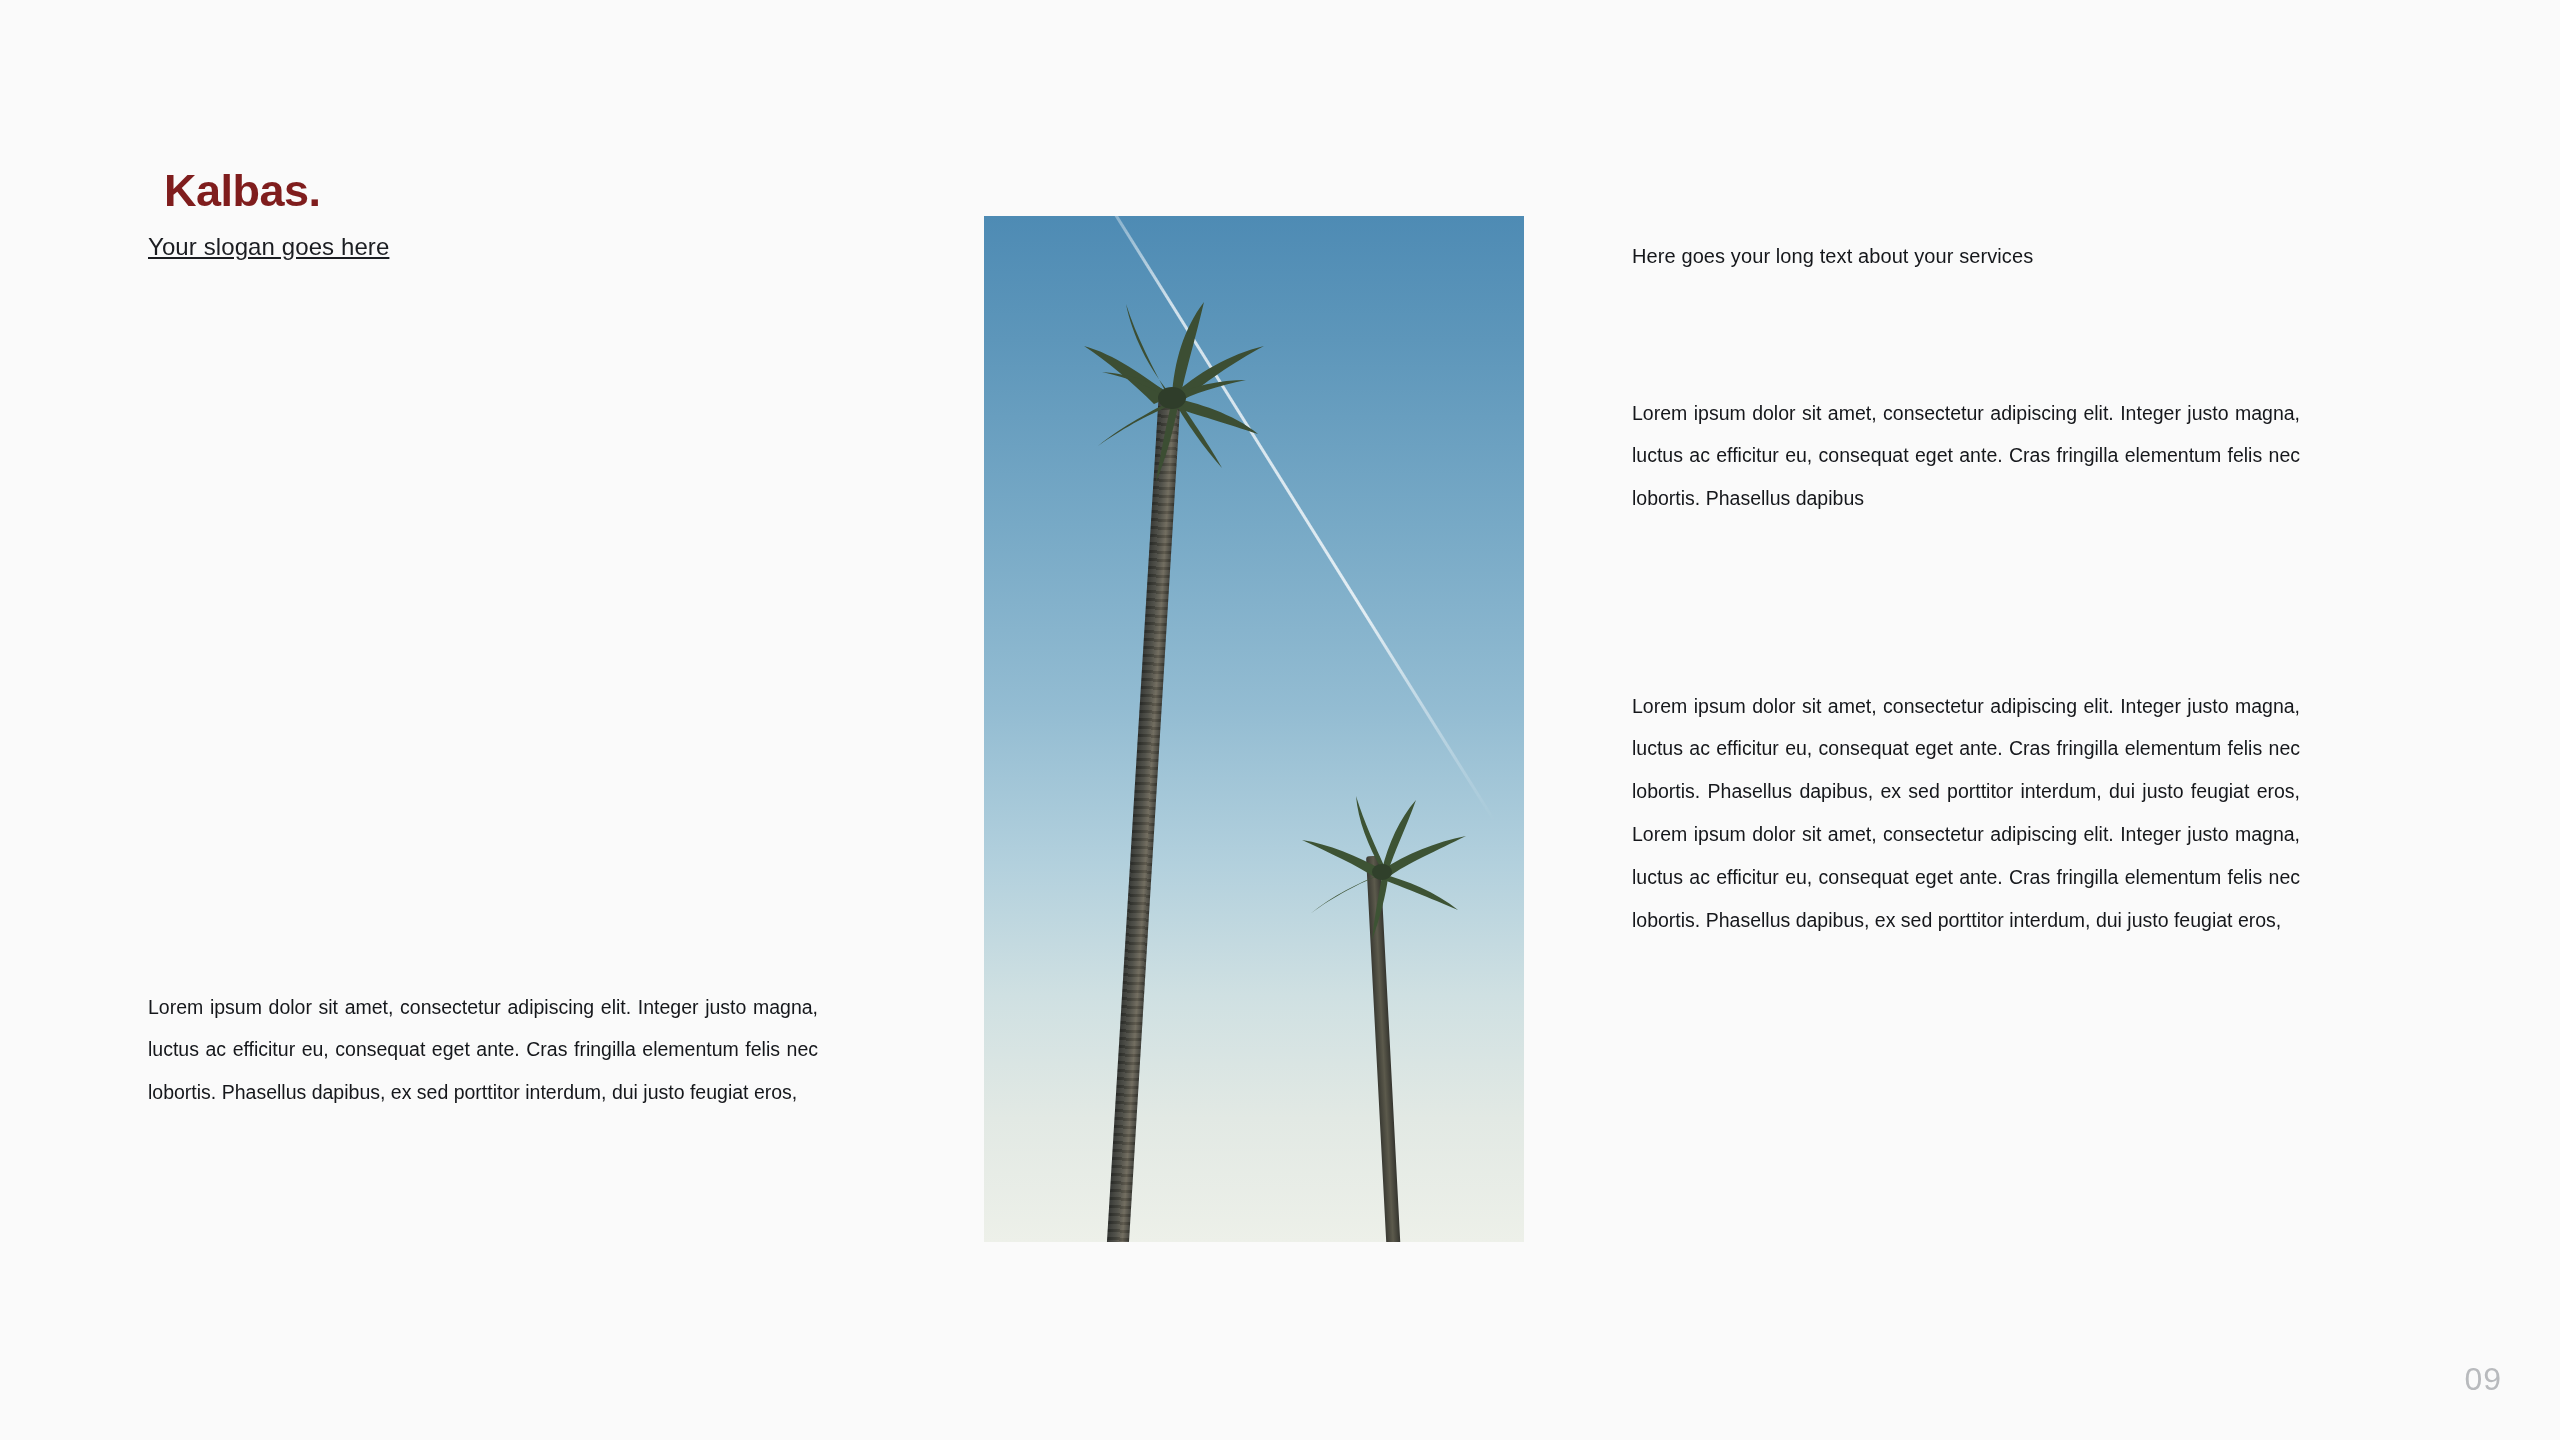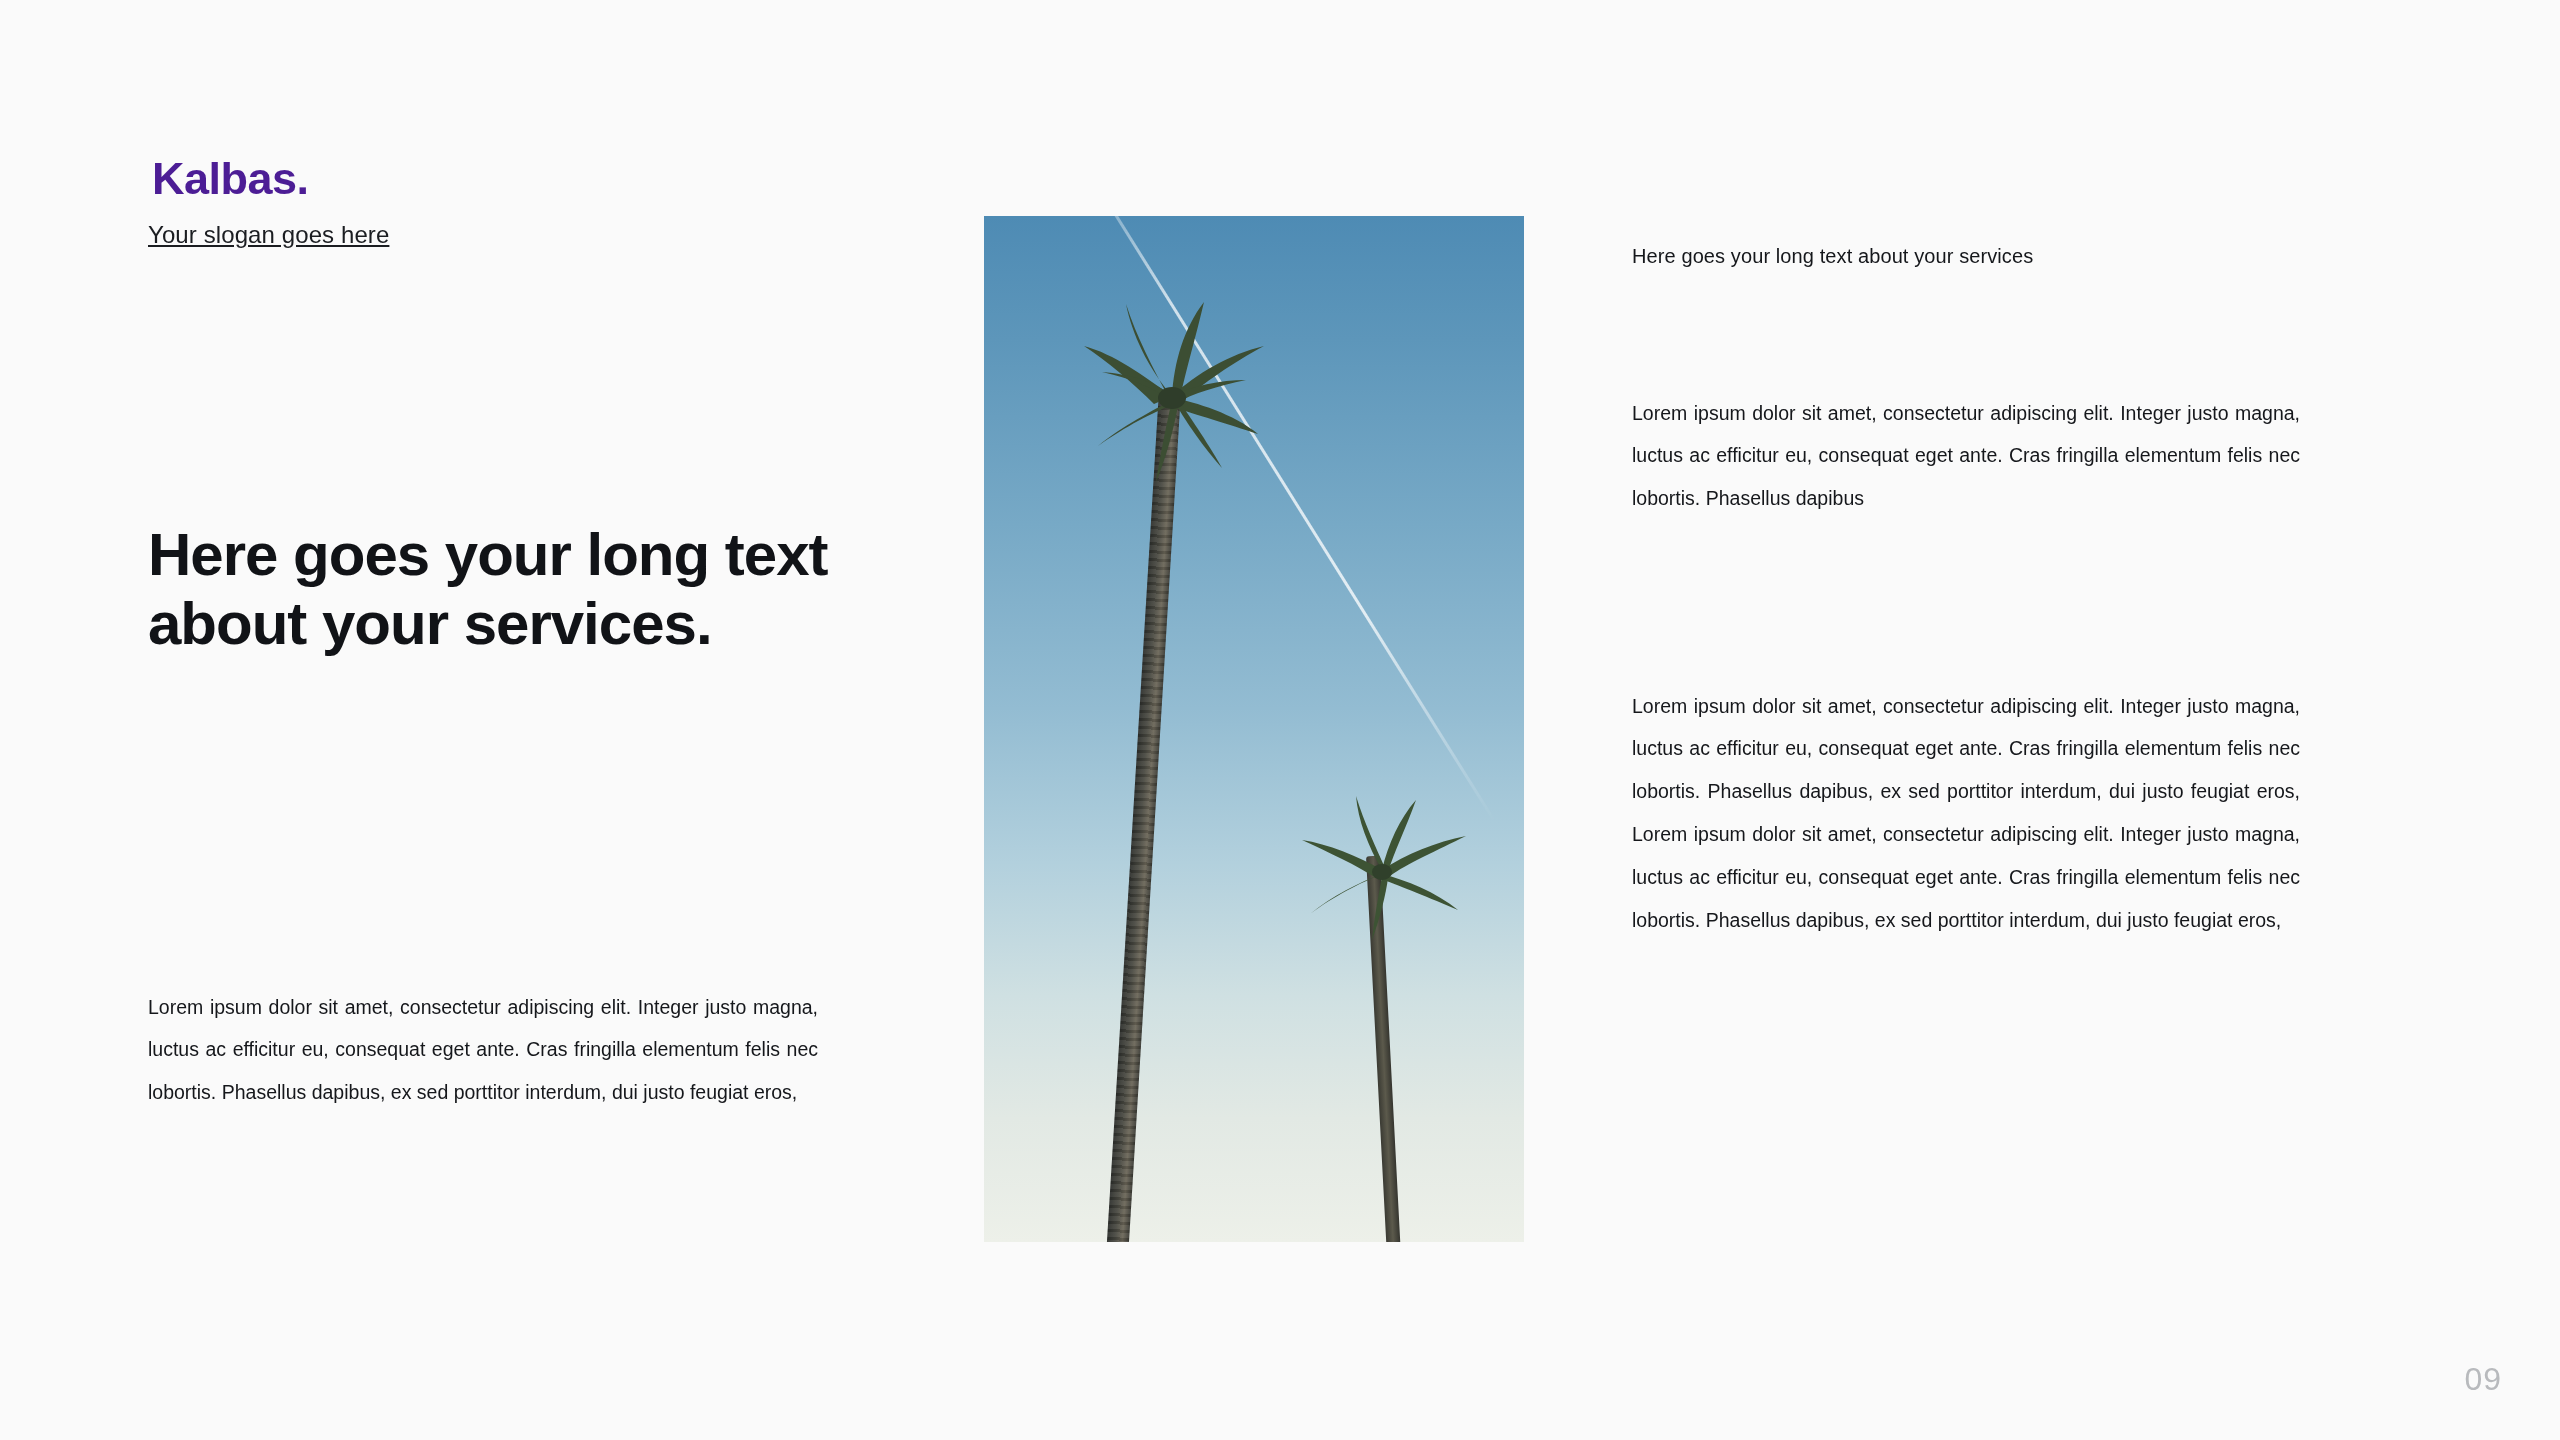--- a/index.html
+++ b/index.html
@@ -28,22 +28,22 @@
     left: 148px;
     top: 150px;
     width: 672px;
   }
 
   .brand {
     font-size: 45px;
     font-weight: 800;
     letter-spacing: -0.5px;
     line-height: 1.1;
-    color: #4c1d95;
-    margin: 4px;
+    color: #7f1d1d;
+    margin: 16px;
   }
 
   .slogan {
     font-size: 24px;
     font-weight: 400;
     color: #1b1d21;
     margin: 17px 0 0 0;
     letter-spacing: 0.1px;
     text-decoration: underline;
   }
@@ -206,21 +206,20 @@
 </head>
 <body>
 
 <div class="slide">
 
   <div class="left-col">
     <h1 class="brand">Kalbas.</h1>
     <p class="slogan">Your slogan goes here</p>
   </div>
 
-  <h2 class="headline">Here goes your long text about your services.</h2>
 
   <p class="left-para">Lorem ipsum dolor sit amet, consectetur adipiscing elit. Integer justo magna, luctus ac efficitur eu, consequat eget ante. Cras fringilla elementum felis nec lobortis. Phasellus dapibus, ex sed porttitor interdum, dui justo feugiat eros,</p>
 
   <div class="photo-frame">
     <div class="photo-sky"></div>
     <div class="contrail"></div>
 
     <div class="trunk-big">
       <div class="trunk-big-texture"></div>
     </div>

